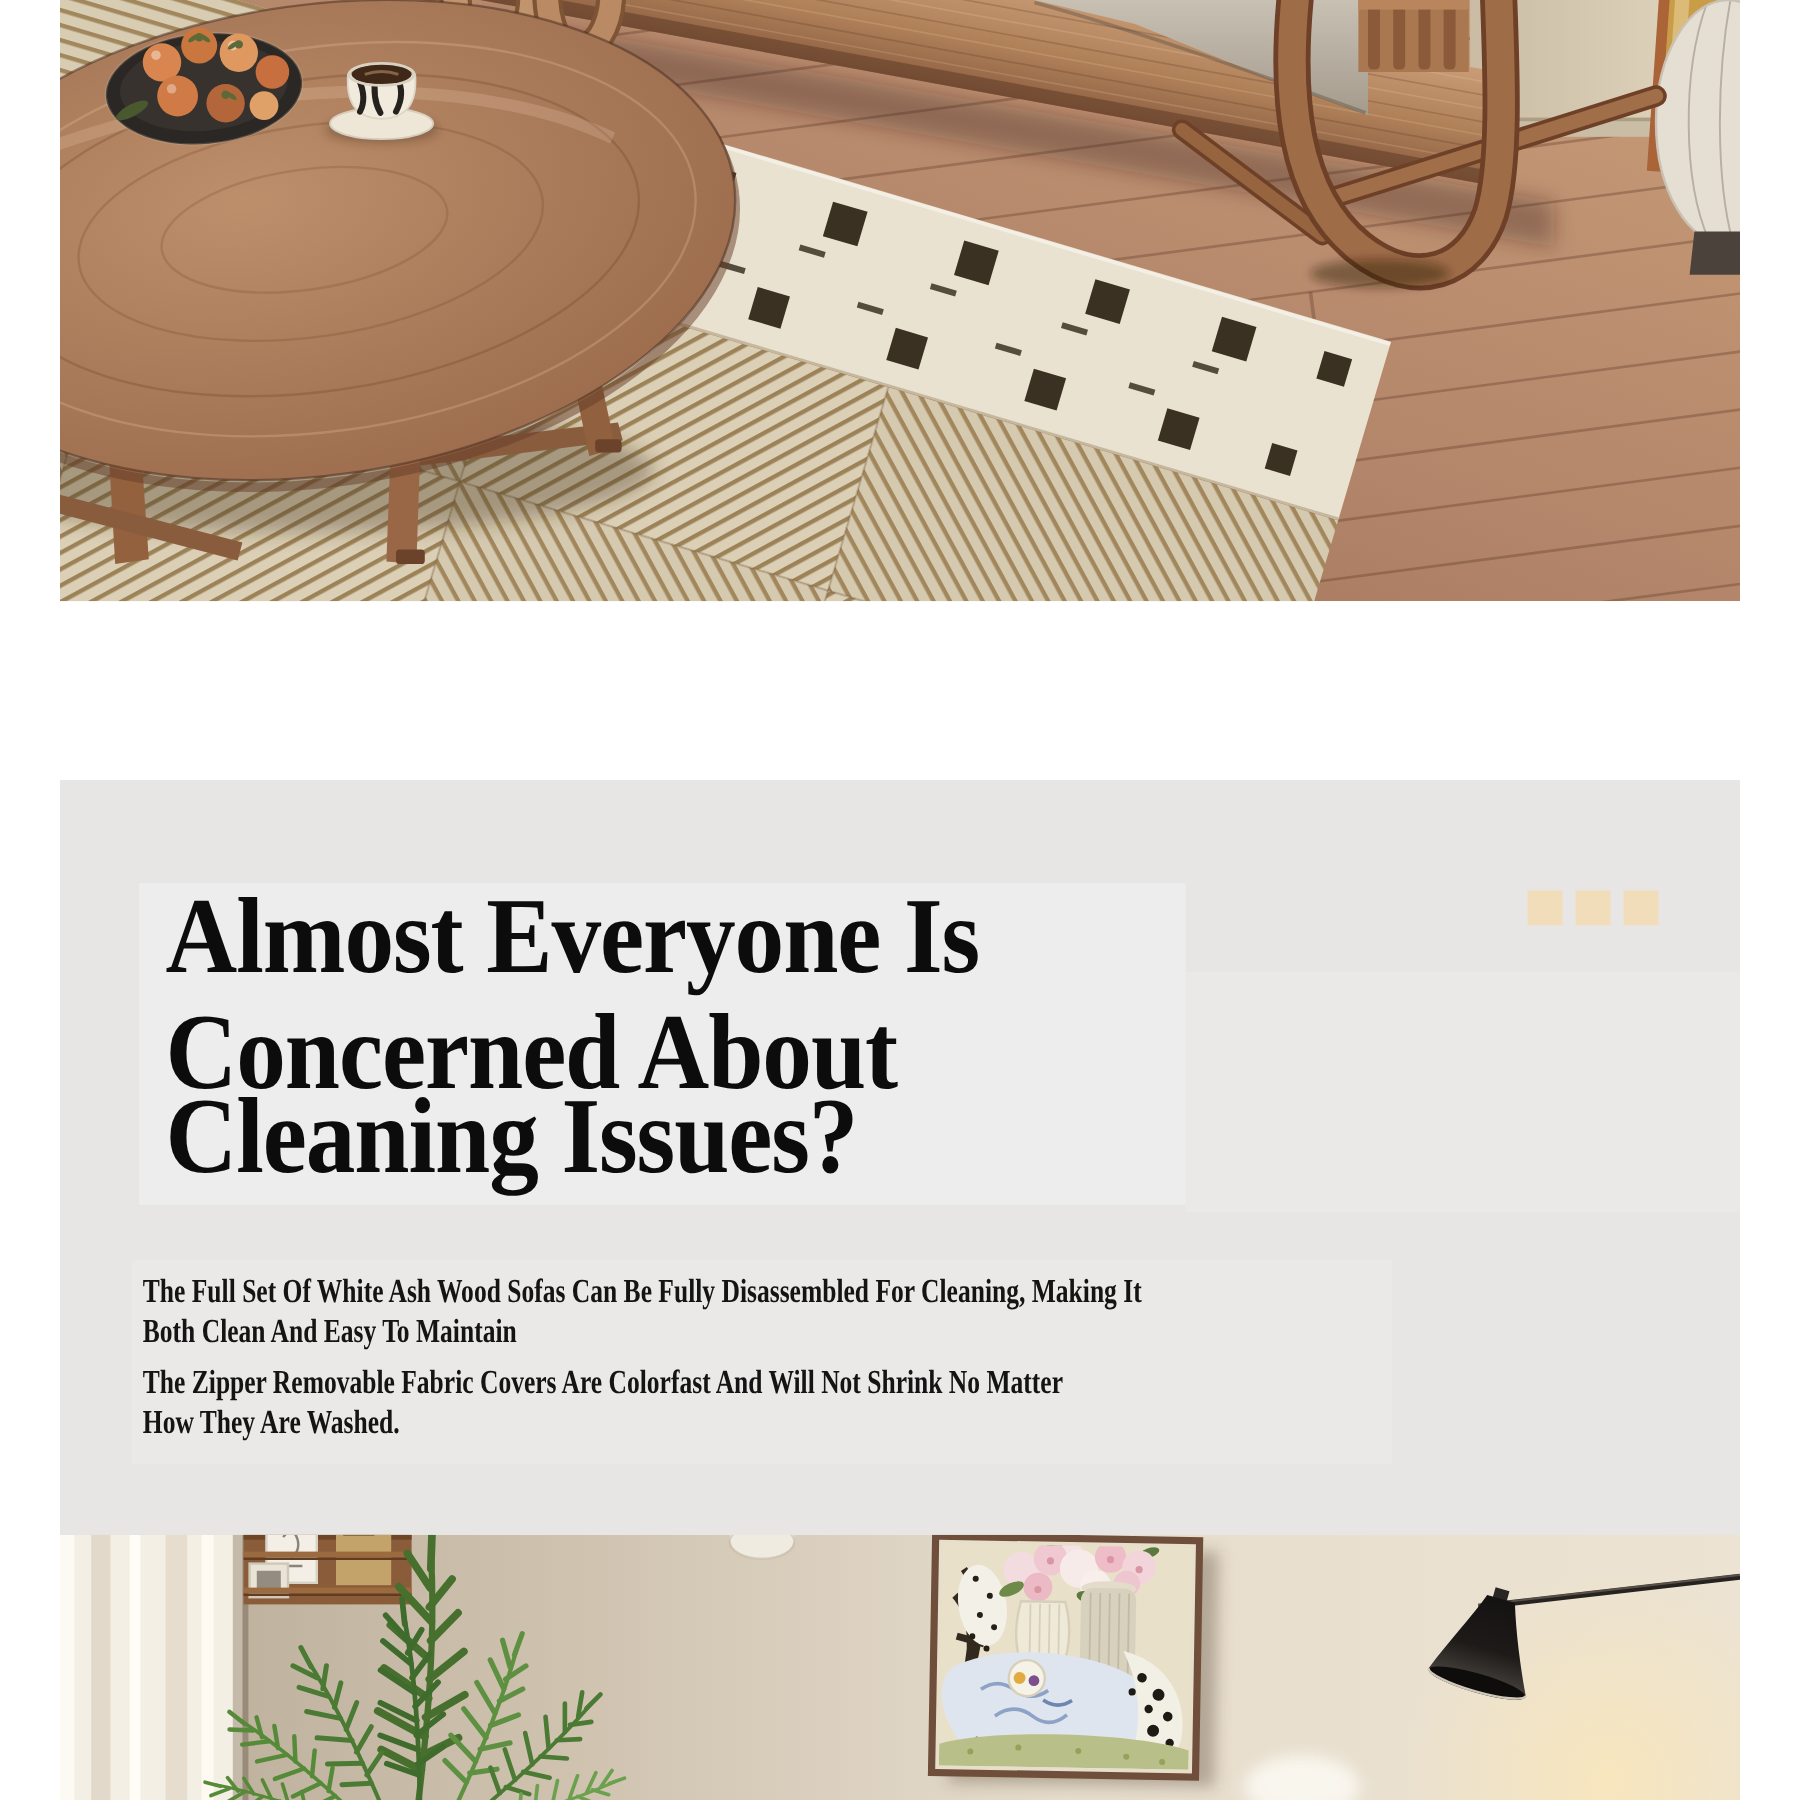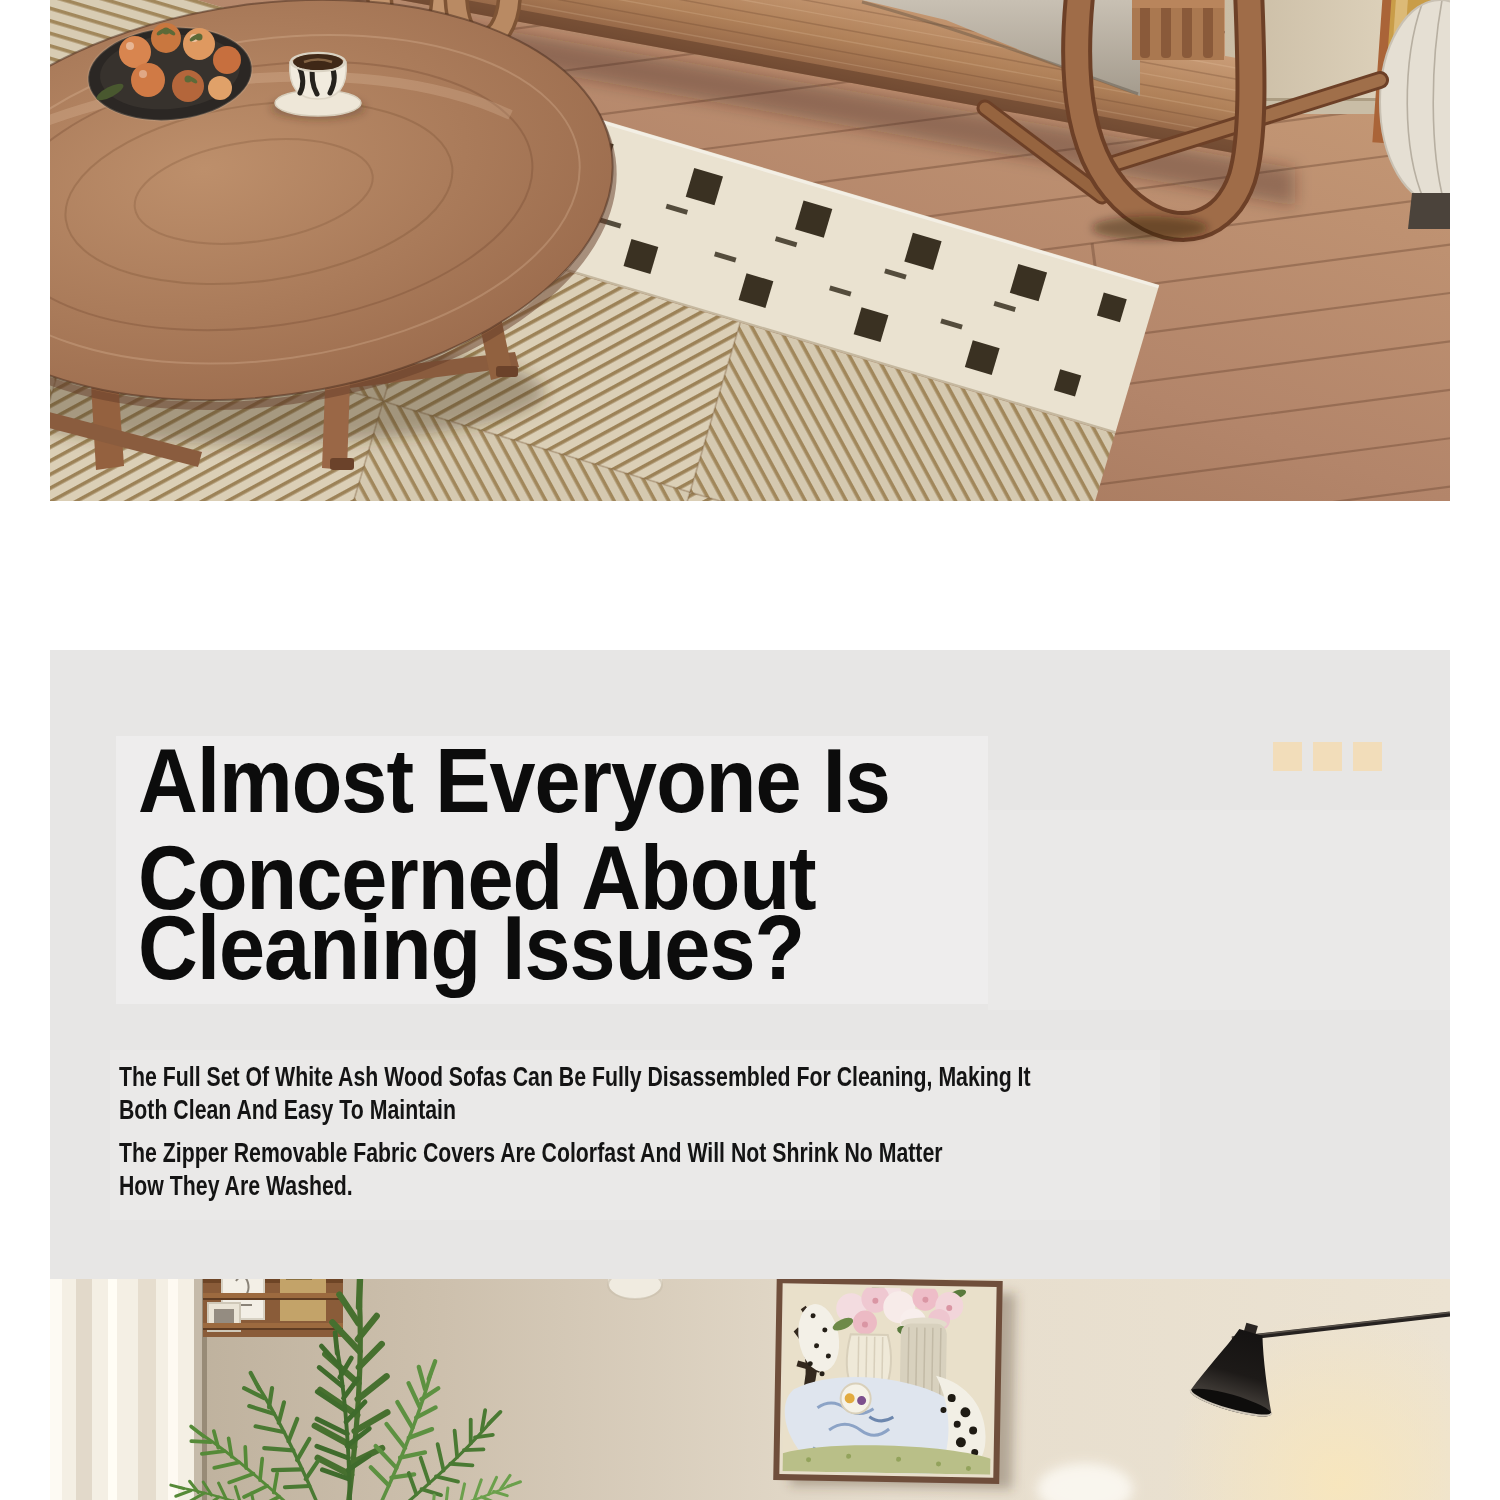--- a/index.html
+++ b/index.html
@@ -3,21 +3,21 @@
 <meta charset="utf-8">
 <style>
   html,body{margin:0;padding:0;background:#ffffff;}
   body{width:1500px;height:1500px;position:relative;overflow:hidden;
        font-family:"Liberation Sans","DejaVu Sans",sans-serif;}
   .photo{position:absolute;left:50px;width:1400px;overflow:hidden;}
   #hero-photo{top:0;height:501px;}
   #bottom-photo{top:1279px;height:221px;}
   .photo svg{display:block;width:100%;height:100%;}
   #info-section{position:absolute;left:50px;top:650px;width:1400px;height:681px;
-       background:#e7e6e5;overflow:hidden;}
+       background:#e7e6e5;overflow:hidden;font-family:Liberation Serif, serif;}
   .lightbox{position:absolute;background:#ffffff;pointer-events:none;}
   #lightbox-a{left:66px;top:86px;width:872px;height:268px;opacity:.30;}
   #lightbox-b{left:938px;top:160px;width:474px;height:200px;opacity:.14;}
   #lightbox-c{left:60px;top:400px;width:1050px;height:170px;opacity:.14;}
   #decor-squares{position:absolute;right:68px;top:92px;display:flex;gap:11px;}
   #decor-squares .sq{width:29px;height:29px;background:#f2ddba;}
   #headline{position:absolute;left:88px;top:96px;margin:0;color:#0c0c0c;
        font-size:90px;line-height:70px;font-weight:700;letter-spacing:-1px;
        transform:scaleX(.92);transform-origin:left top;white-space:nowrap;}
   #headline .hl{display:block;}

